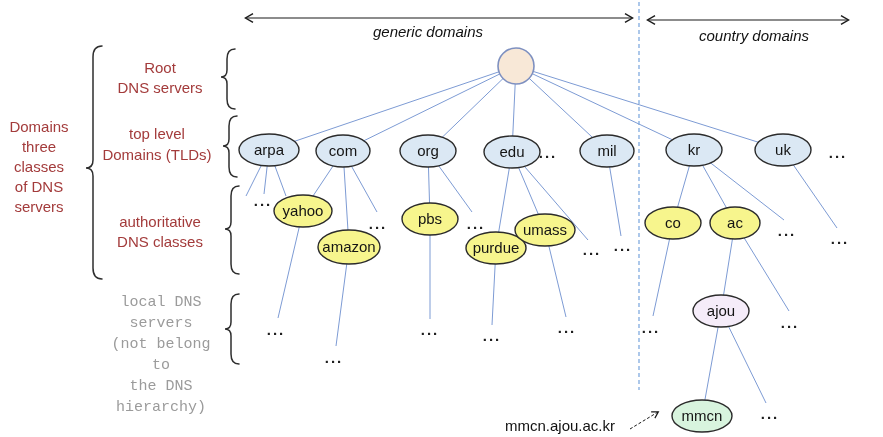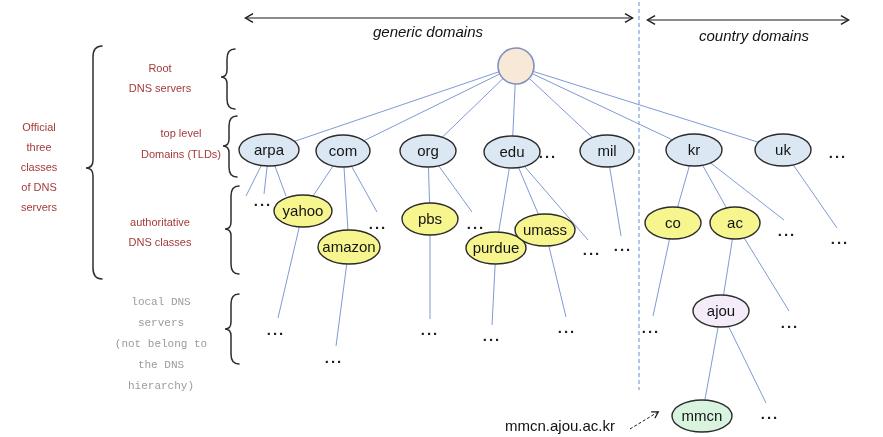--- a/index.html
+++ b/index.html
@@ -16,21 +16,21 @@
   .brace  { fill:none; stroke:#2e2e2e; stroke-width:1.5; stroke-linecap:round; }
   .node-label { font-size:15px; fill:#141414; text-anchor:middle; }
   .dots   { font-size:15px; font-weight:bold; letter-spacing:2px; fill:#1f1f1f; text-anchor:middle; }
   .ann-label { font-size:15px; fill:#111; text-anchor:middle; }
   .ann-arrow { stroke:#1a1a1a; stroke-width:1; stroke-dasharray:3 2; }
   .n-blue   { fill:#dbe8f4; stroke:#2b2b2b; stroke-width:1.4; }
   .n-yellow { fill:#f7f58d; stroke:#2b2b2b; stroke-width:1.4; }
   .n-root   { fill:#f8e8d7; stroke:#7e90c0; stroke-width:1.6; }
   .n-purple { fill:#f5ecf9; stroke:#2b2b2b; stroke-width:1.4; }
   .n-green  { fill:#d8f4de; stroke:#2b2b2b; stroke-width:1.4; }
-  .lbl { position:absolute; text-align:center; white-space:pre-line; font-size:11px; line-height:20px; }
+  .lbl { position:absolute; text-align:center; white-space:pre-line; font-size:15px; line-height:20px; }
   .lbl-red  { color:#a33b3b; }
   .lbl-gray { color:#9b9b9b;font-family:Liberation Mono, monospace; }
 </style>
 </head>
 <body>
 
 <div class="stage">
 
   <svg width="883" height="437" viewBox="0 0 883 437">
     <defs>
@@ -181,30 +181,30 @@
       <text class="dots" x="790" y="328">...</text>
       <text class="dots" x="770" y="419">...</text>
     </g>
 
     <g>
       <text class="ann-label" x="560" y="431">mmcn.ajou.ac.kr</text>
       <line class="ann-arrow" x1="630" y1="429" x2="658" y2="412" marker-end="url(#ah)"></line>
     </g>
   </svg>
 
-  <div class="lbl lbl-red" style="left:7px; top:117px; width:64px; line-height:20px;">Official
+  <div class="lbl lbl-red" style="left:7px; top:117px; width:64px; line-height:20px;">Domains
 three
 classes
 of DNS
 servers</div>
 
   <div class="lbl lbl-red" style="left:103px; top:58px; width:114px;">Root
 DNS servers</div>
 
-  <div class="lbl lbl-red" style="left:95px; top:123px; width:124px; line-height:21px;margin-left:24px;">top level
+  <div class="lbl lbl-red" style="left:95px; top:123px; width:124px; line-height:21px;">top level
 Domains (TLDs)</div>
 
   <div class="lbl lbl-red" style="left:103px; top:212px; width:114px;">authoritative
 DNS classes</div>
 
   <div class="lbl lbl-gray" style="left:100px; top:292px; width:122px; line-height:21px;">local DNS
 servers
 (not belong to
 the DNS
 hierarchy)</div>

